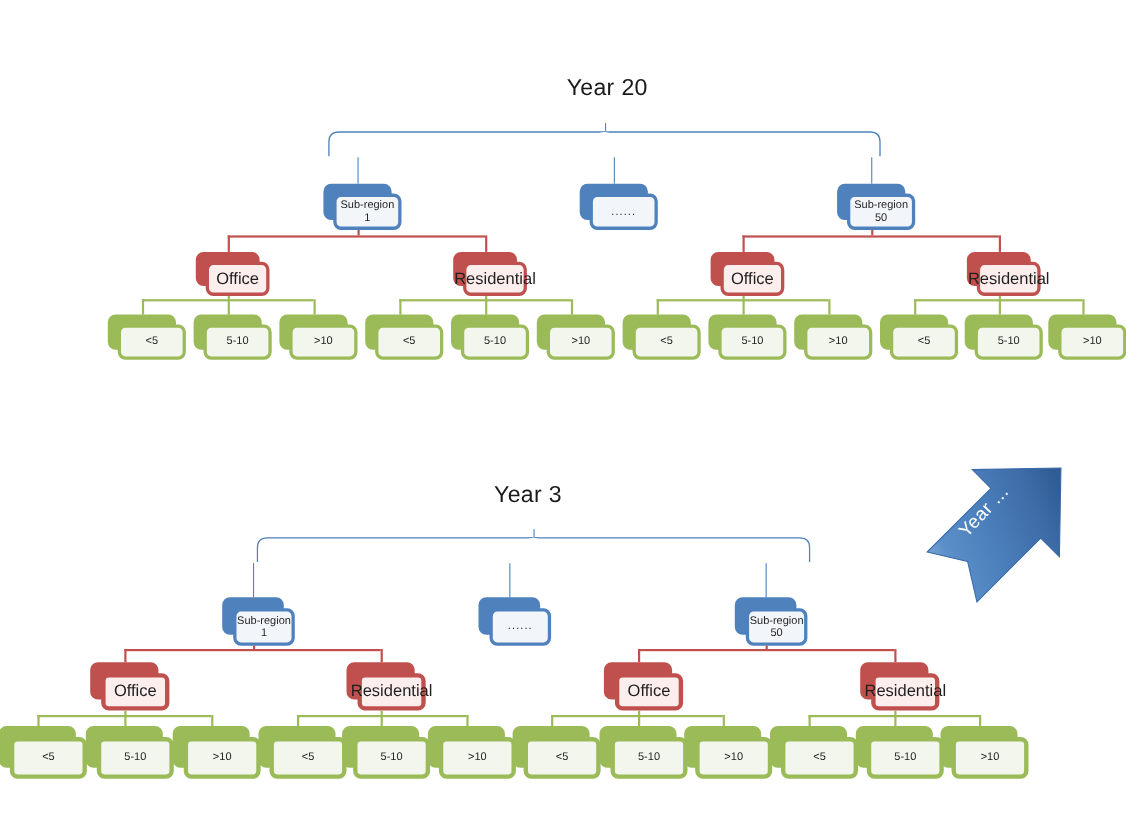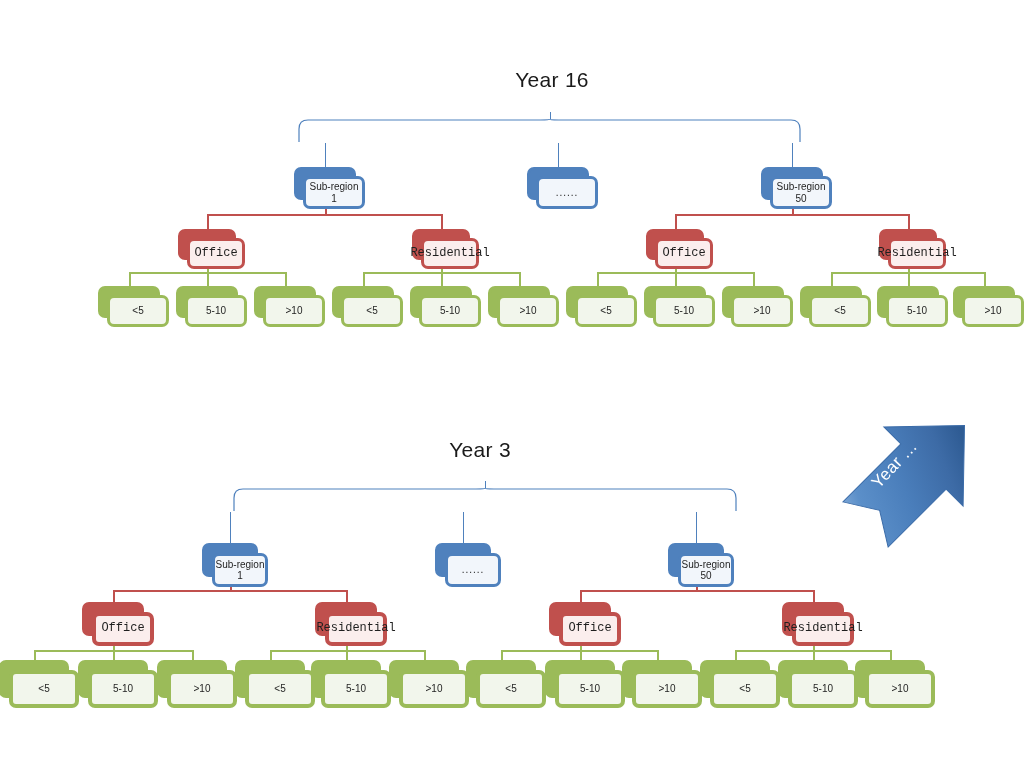--- a/index.html
+++ b/index.html
@@ -43,21 +43,21 @@
   }
 
   
   .n-blue .back{background:#4f81bd;border-color:#4f81bd;}
   .n-blue .front{background:#f2f6fb;border-color:#4f81bd;}
   .n-blue .label{font-size:10px;color:#1f1f1f;}
 
   
   .n-red .back{background:#c0504d;border-color:#c0504d;}
   .n-red .front{background:#fbeeed;border-color:#c0504d;}
-  .n-red .label{font-size:12px;color:#1f1f1f;font-family:Liberation Mono, monospace;}
+  .n-red .label{font-size:15px;color:#1f1f1f;}
 
   
   .n-green .back{background:#9bbb59;border-color:#9bbb59;}
   .n-green .front{background:#f2f6ec;border-color:#9bbb59;}
   .n-green .label{font-size:10px;color:#1f1f1f;}
 
   .dots{letter-spacing:1px;font-size:10px;color:#333;}
 
   
   .ln{position:absolute;}
@@ -79,21 +79,21 @@
     font-family:"Liberation Sans", sans-serif;
     white-space:nowrap;
     transform-origin:center center;
     letter-spacing:0.5px;
   }
 </style>
 </head>
 <body>
 
 <div id="stage">
-    <div class="year-title" style="left: 472px; top: 68px; width: 160px;">Year 16</div>
+    <div class="year-title" style="left: 472px; top: 68px; width: 160px;">Year 20</div>
     <svg width="503" height="25" class="brace" style="left: 298px; top: 118px;">
       <path d="M 1,24 L 1,11 Q 1,2 10,2 L 242.5,2 Q 251.5,2 251.5,1 Q 251.5,2 260.5,2 L 493,2 Q 502,2 502,11 L 502,24" fill="none" stroke="#4f81bd" stroke-width="1.2"></path>
     </svg>
     <div class="ln ln-v blue-line" style="left: 549.5px; top: 112px; height: 7px;"></div>
     <div class="node n-blue" style="left: 294px; top: 167px; width: 71px; height: 42px;">
       <div class="back" style="width: 62px; height: 33px; border-width: 3px;"></div>
       <div class="front" style="left: 9px; top: 9px; width: 62px; height: 33px; border-width: 3px;">
         <div class="label"><span>Sub-region</span><br><span>1</span></div>
       </div>
     </div>

